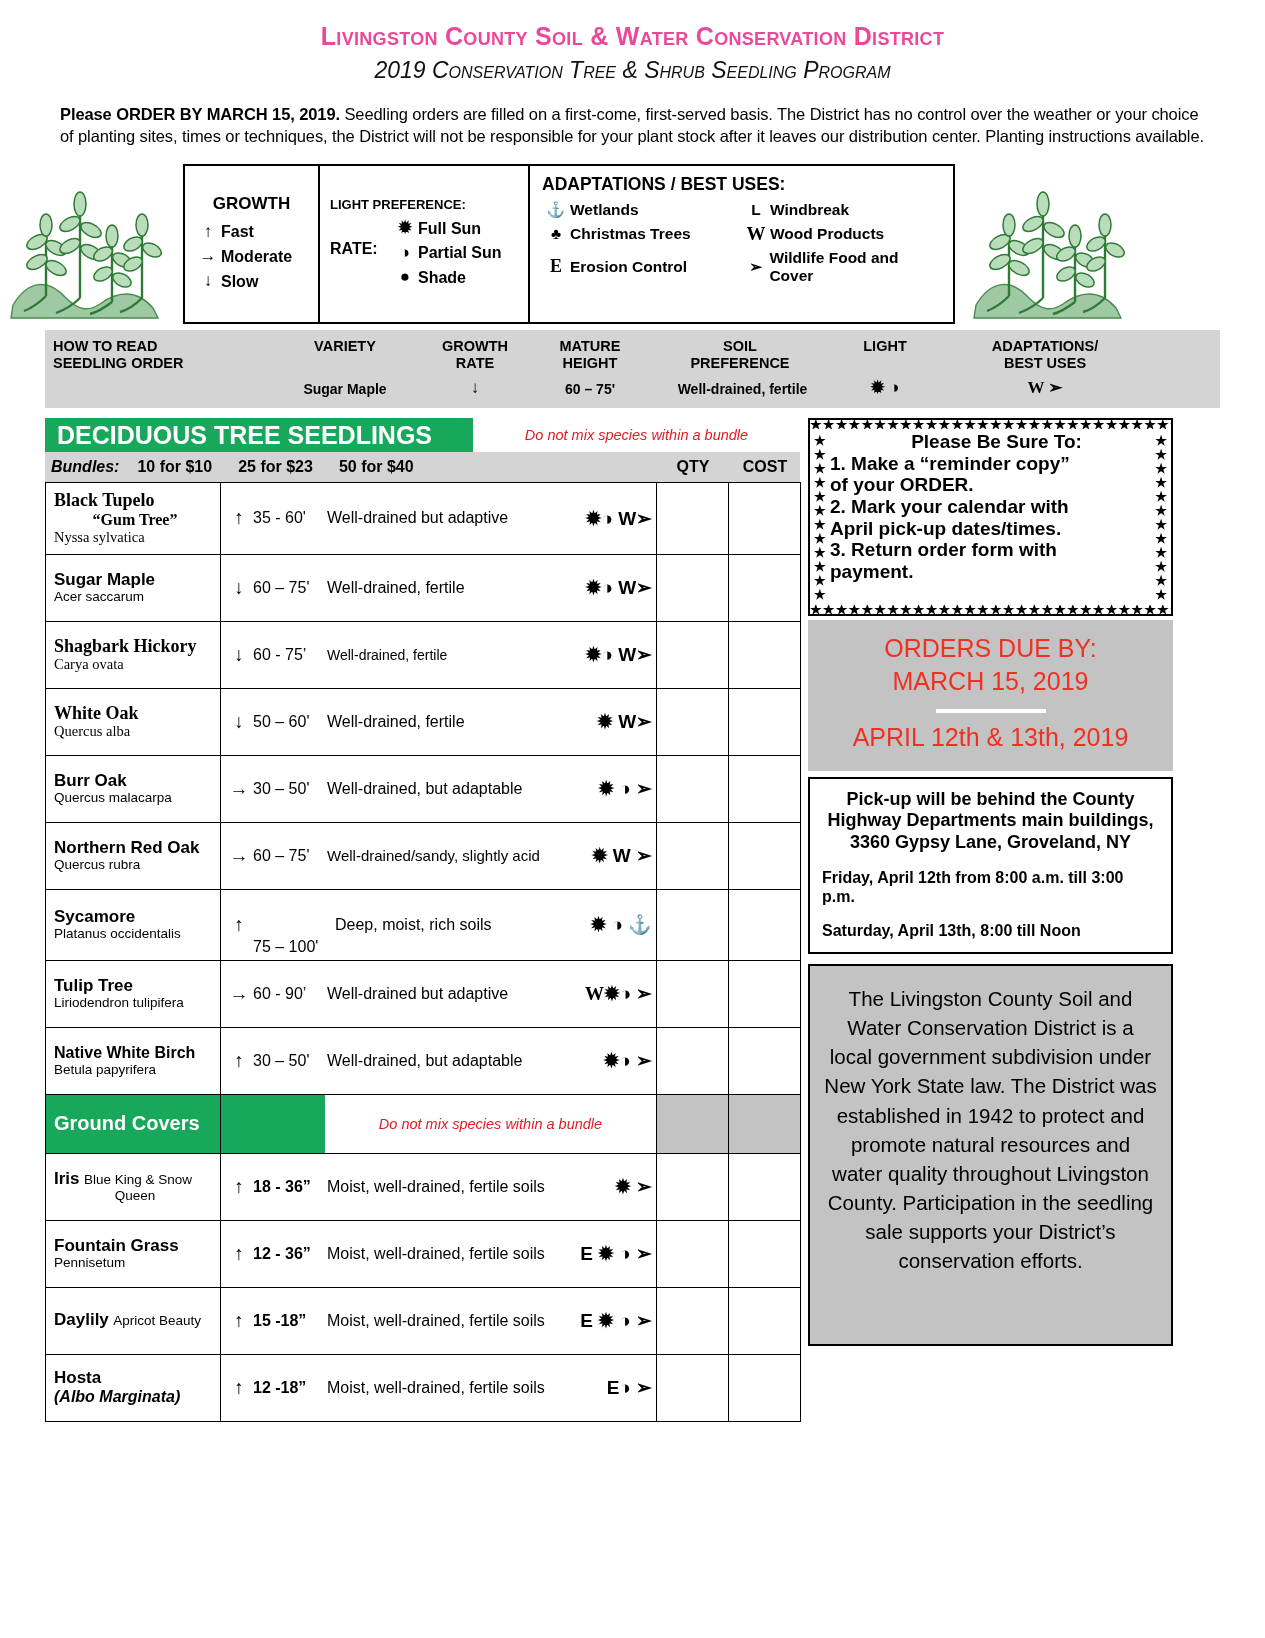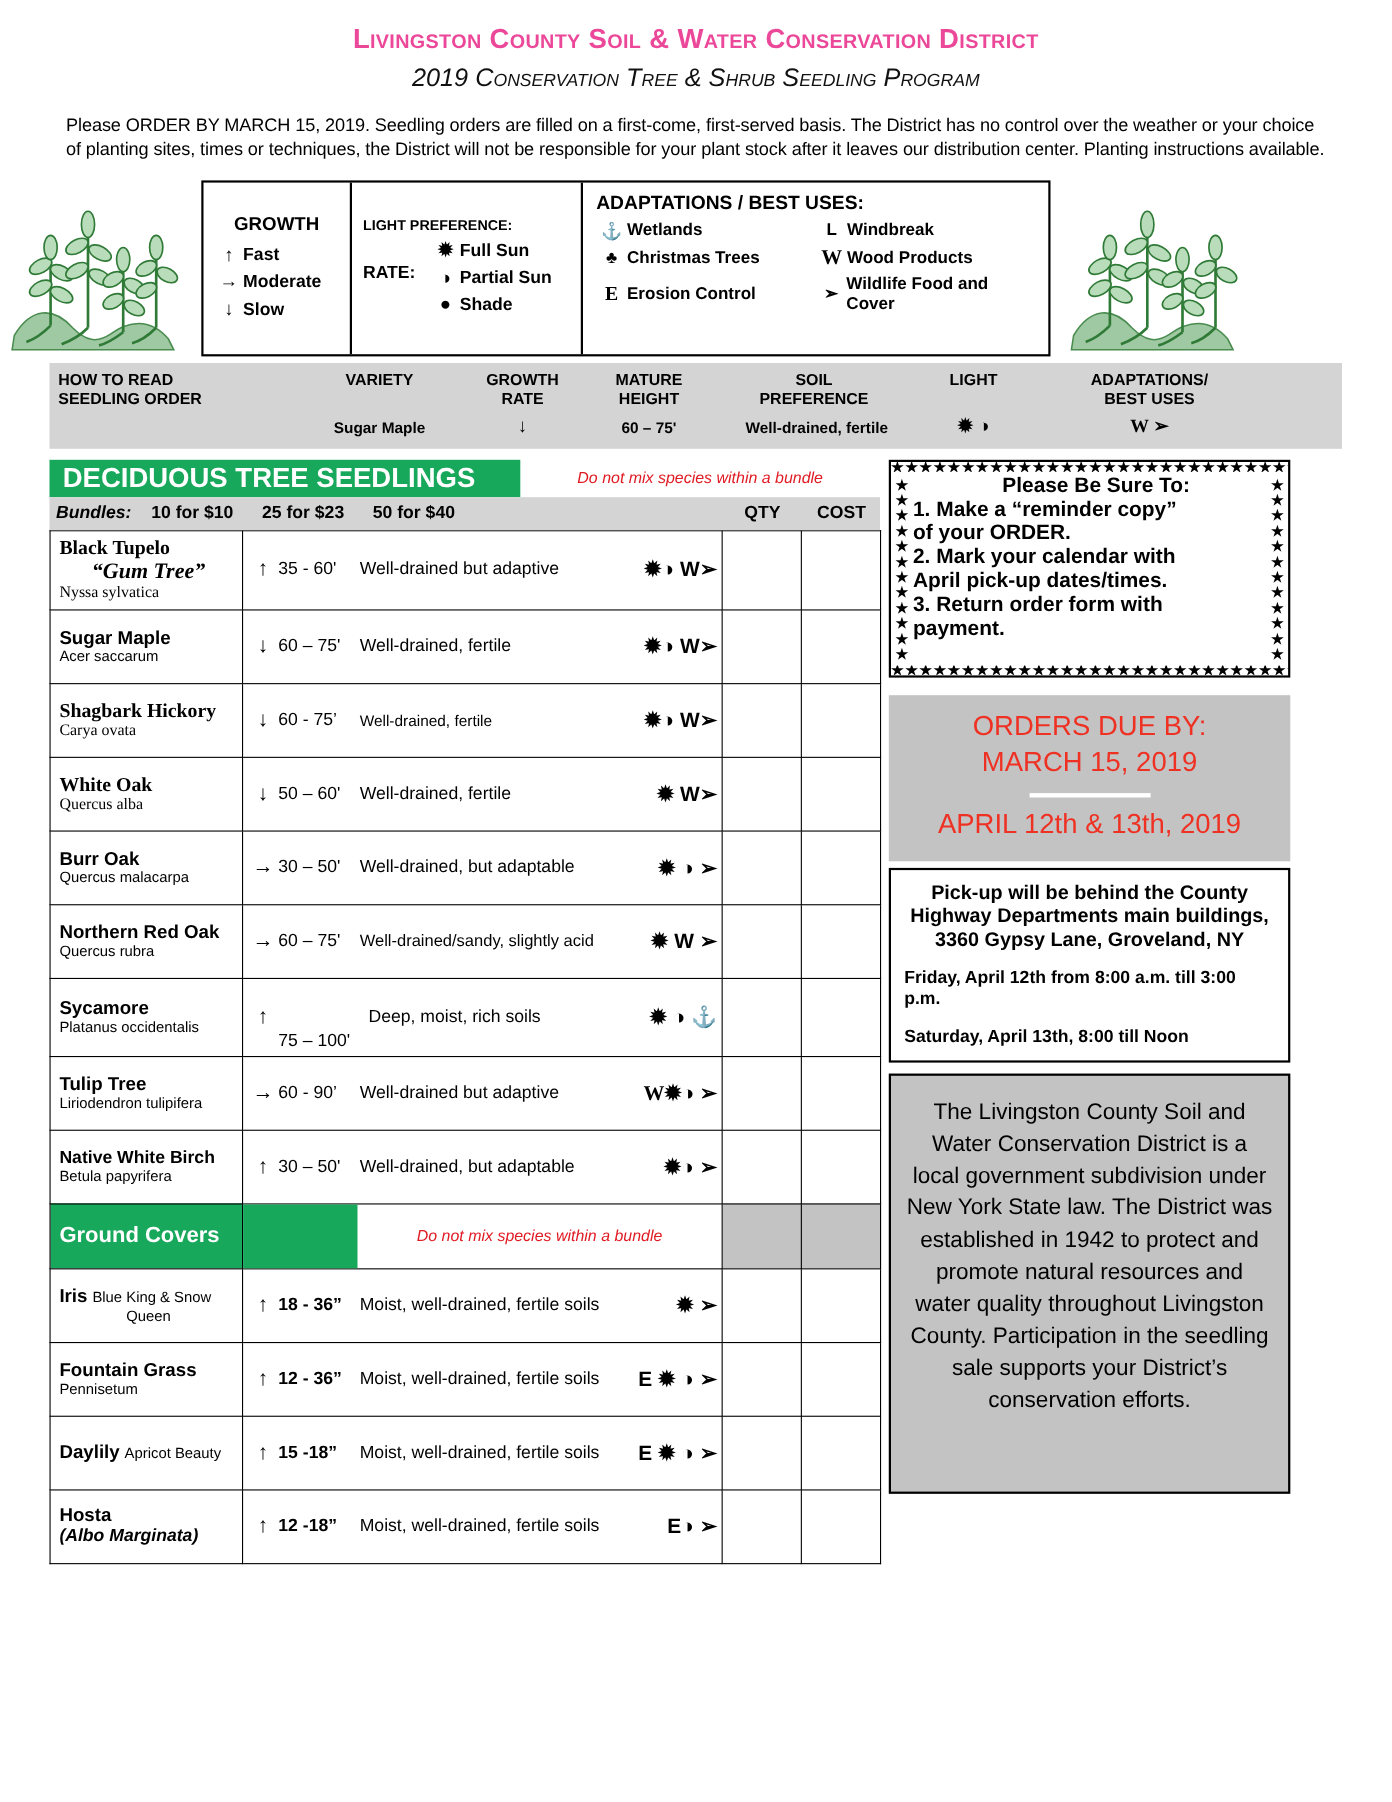--- a/index.html
+++ b/index.html
@@ -31,21 +31,21 @@
     font-variant:small-caps;
   }
 
   
   .intro {
     margin:20px 60px 0 60px;
     font-size:16.5px;
     line-height:1.32;
     letter-spacing:-0.1px;
   }
-  .intro b { font-weight:normal; }
+  .intro b { font-weight:bold; }
 
   
   .legend-wrap {
     margin-top:16px;
     height:160px;
     position:relative;
     display:flex;
     align-items:stretch;
   }
   .plant-art { width:175px; flex:0 0 175px; position:relative; }
@@ -133,21 +133,21 @@
   .c-name   { width:175px; padding:4px 4px 4px 8px !important; vertical-align:middle;margin-top:29px;}
   .c-body   { width:436px; vertical-align:middle; padding:4px 4px !important;}
   .c-qty    { width:72px; }
   .c-cost   { width:72px; }
 
   .nm-main  { font-weight:bold; font-size:17px; line-height:1.08; }
   .nm-main.serif { font-family:"Liberation Serif", serif; font-size:18px; }
   .nm-sub   { font-size:13.5px; line-height:1.12; }
   .nm-sub.serif { font-family:"Liberation Serif", serif; font-size:14.5px;}
   .nm-inline{ font-weight:normal; font-size:13.5px; }
-  .nm-ital  { font-style:italic; font-weight:bold; font-size:20px;}
+  .nm-ital  { font-weight:bold; font-size:16px;}
 
   .rowflex { display:flex; align-items:center; }
   .f-arrow { width:28px; text-align:center; font-size:19px; font-weight:bold; flex:0 0 28px;}
   .f-ht    { width:74px; font-size:16px; text-align:left; flex:0 0 74px;}
   .f-soil  { flex:1; font-size:16px; }
   .f-sym   { text-align:right; font-size:19px; font-weight:bold; white-space:nowrap; padding-left:4px;}
 
   tr.rowtall td { height:72px; }
   tr.rowmed  td { height:67px; }
 
@@ -169,21 +169,21 @@
   .star-row { font-size:13px; letter-spacing:1.2px; line-height:9px; white-space:nowrap; overflow:hidden; font-weight:bold;}
   .star-col { position:absolute; left:4px; top:14px; font-size:13px; line-height:14px; font-weight:bold;}
   .star-inner { padding:0 8px 0 20px; }
   .star-title { text-align:center; font-weight:bold; font-size:19px; margin-top:2px;}
   .star-item { font-weight:bold; font-size:19px; line-height:1.14; }
 
   .due-box {
     background:#c3c3c3;
     text-align:center;
     padding:12px 4px 16px 4px;
-    margin-top:16px;
+    margin-top:4px;
   }
   .due-line { color:#ef3124; font-size:25px; line-height:1.35; }
   .due-sep { width:110px; height:4px; background:#fff; margin:10px auto 8px auto;}
 
   .pickup-box {
     border:2.5px solid #000;
     margin-top:6px;
     padding:10px 12px 12px 12px;
     background:#fff;
   }

